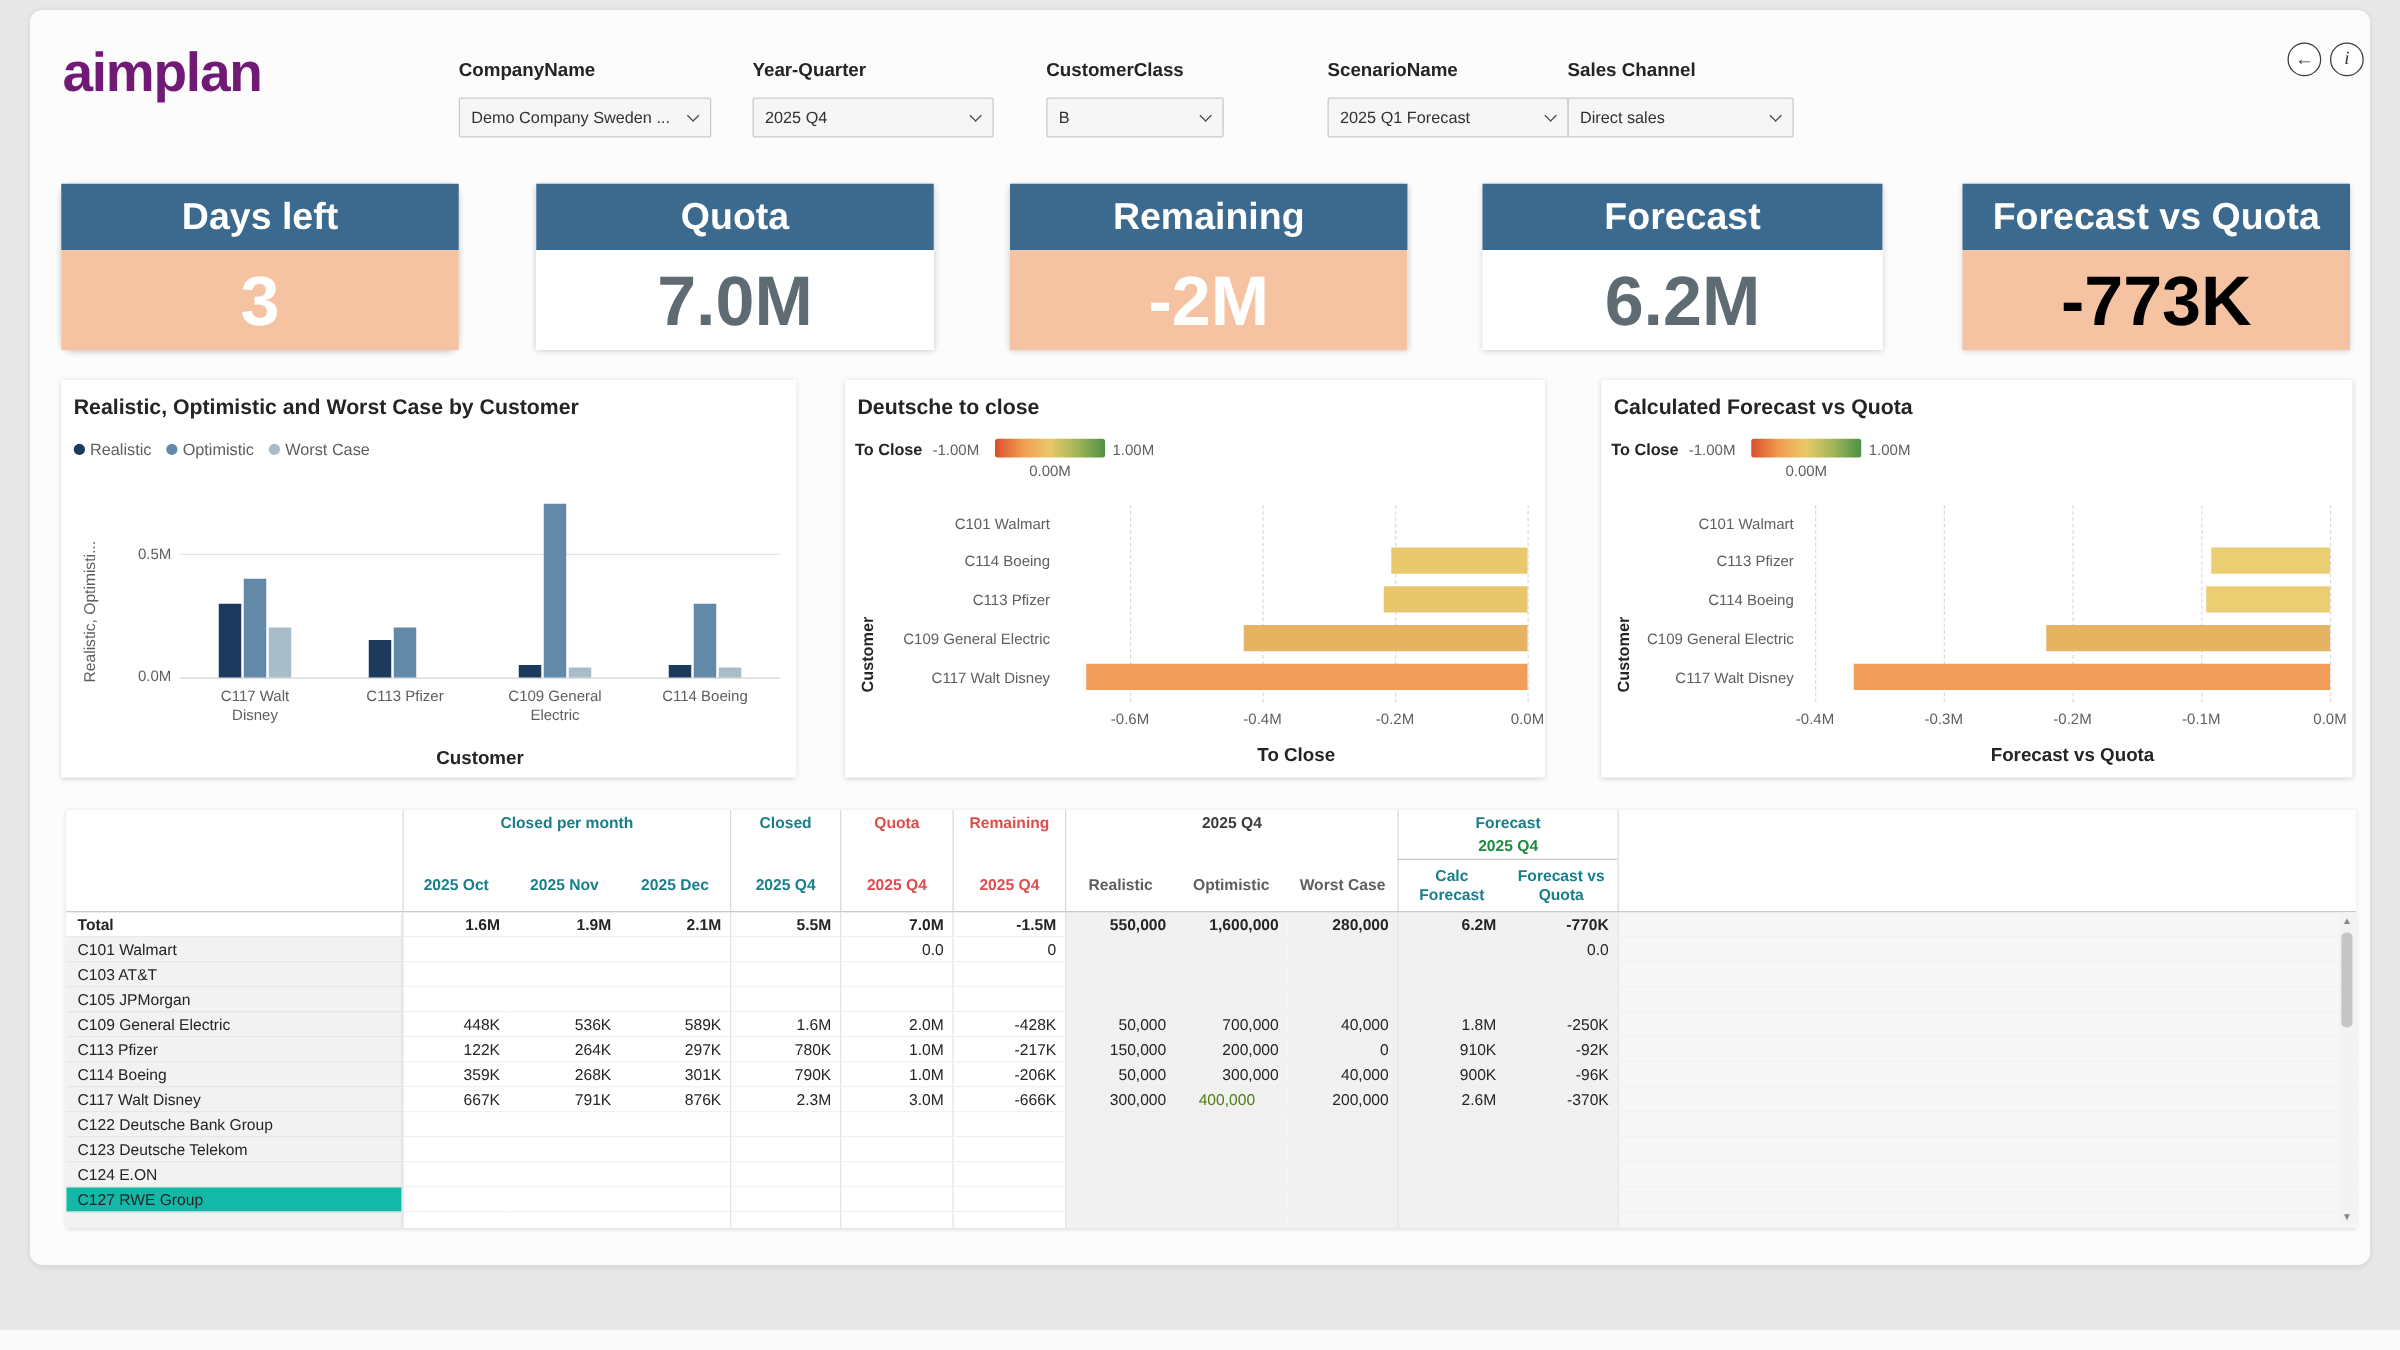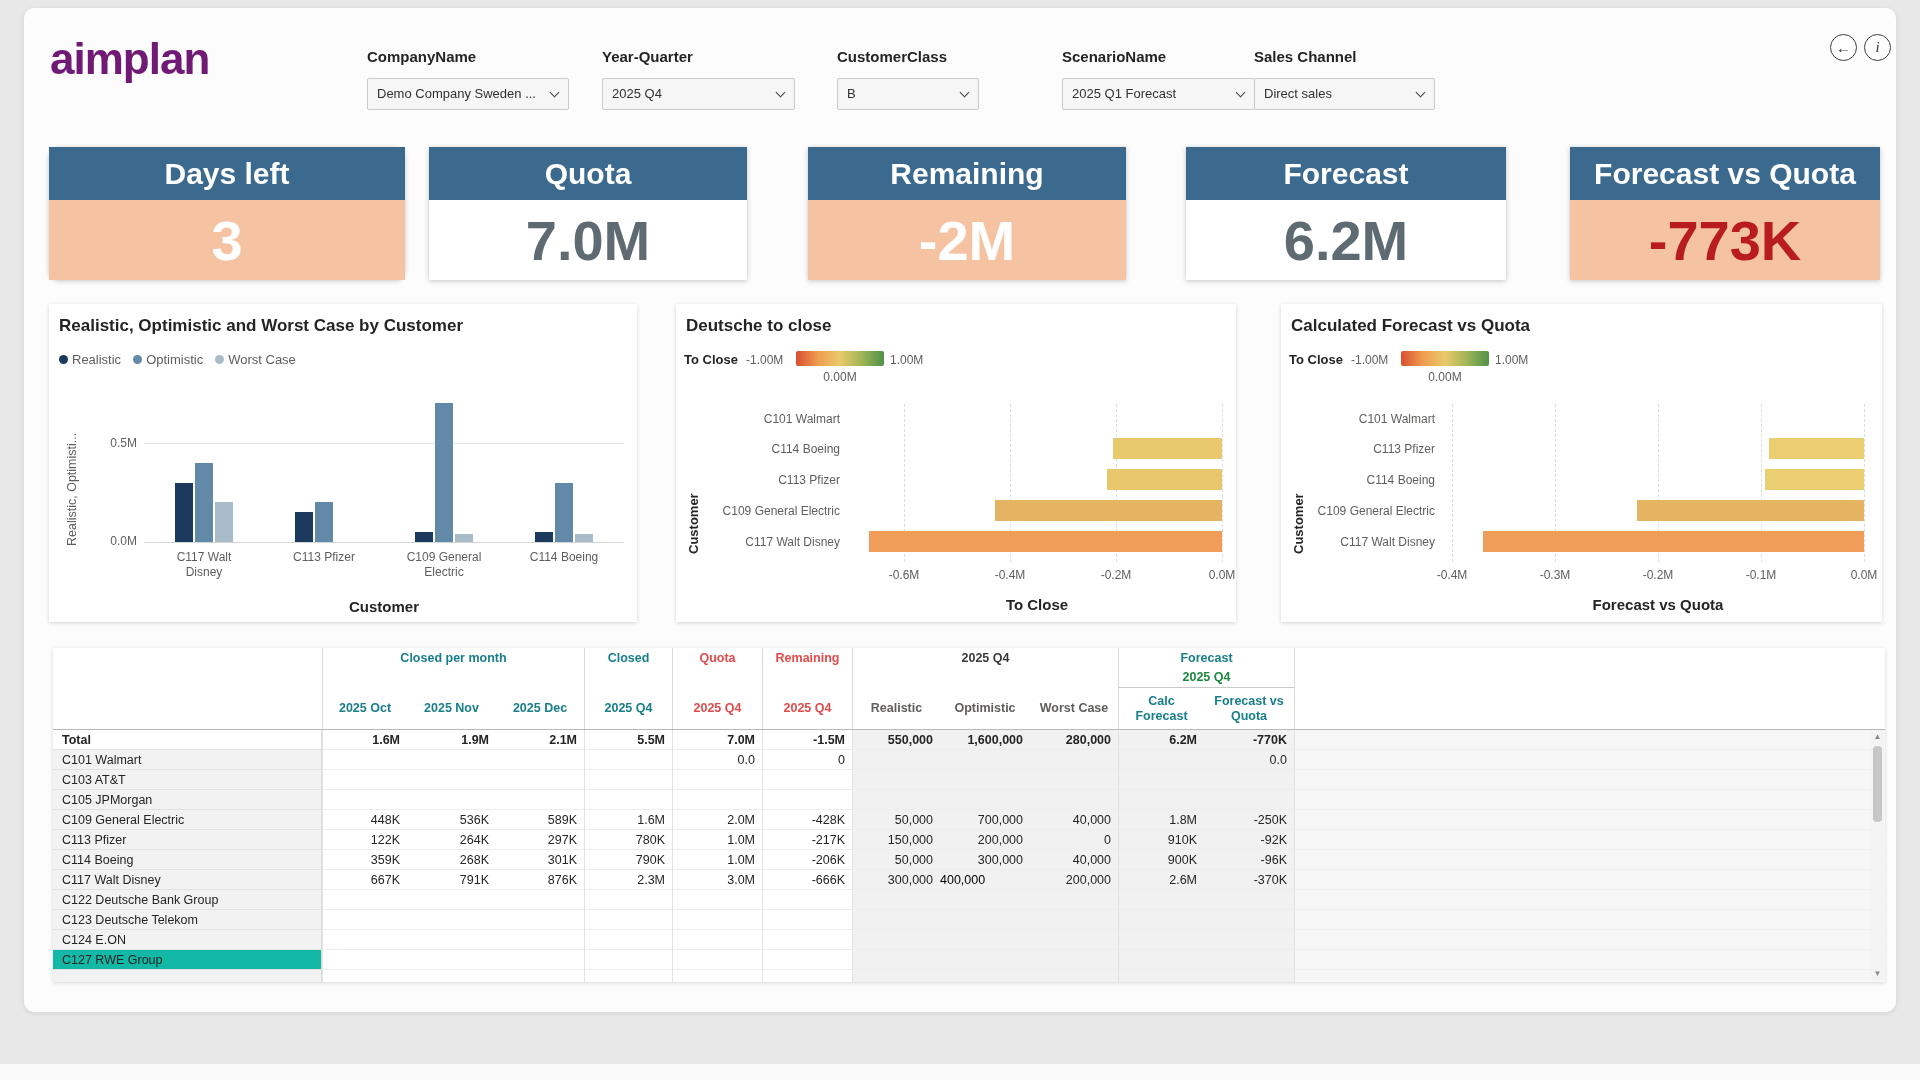--- a/index.html
+++ b/index.html
@@ -37,39 +37,39 @@
       <div style="position: absolute; left: 0px; top: 30px; width: 142px; height: 32px; background: rgb(246, 246, 246); border: 1px solid rgb(201, 201, 201); border-radius: 2px; font-size: 13px; color: rgb(50, 49, 48); line-height: 30px; padding: 0px 24px 0px 9px; overflow: hidden; white-space: nowrap; text-overflow: ellipsis; cursor: pointer;">B<div style="position: absolute; right: 10px; top: 10px; width: 7px; height: 7px; border-right: 1.5px solid rgb(68, 68, 68); border-bottom: 1.5px solid rgb(68, 68, 68); transform: rotate(45deg);"></div></div>
     </div>
     <div style="position: absolute; left: 999px; top: 40px; width: 193px; height: 64px; margin-left: 39px;">
       <div style="font-size: 15px; font-weight: 700; color: rgb(37, 36, 35);">ScenarioName</div>
       <div style="position: absolute; left: 0px; top: 30px; width: 193px; height: 32px; background: rgb(246, 246, 246); border: 1px solid rgb(201, 201, 201); border-radius: 2px; font-size: 13px; color: rgb(50, 49, 48); line-height: 30px; padding: 0px 24px 0px 9px; overflow: hidden; white-space: nowrap; text-overflow: ellipsis; cursor: pointer;">2025 Q1 Forecast<div style="position: absolute; right: 10px; top: 10px; width: 7px; height: 7px; border-right: 1.5px solid rgb(68, 68, 68); border-bottom: 1.5px solid rgb(68, 68, 68); transform: rotate(45deg);"></div></div>
     </div>
     <div style="position: absolute; left: 1230px; top: 40px; width: 181px; height: 64px;">
       <div style="font-size: 15px; font-weight: 700; color: rgb(37, 36, 35);">Sales Channel</div>
       <div style="position: absolute; left: 0px; top: 30px; width: 181px; height: 32px; background: rgb(246, 246, 246); border: 1px solid rgb(201, 201, 201); border-radius: 2px; font-size: 13px; color: rgb(50, 49, 48); line-height: 30px; padding: 0px 24px 0px 9px; overflow: hidden; white-space: nowrap; text-overflow: ellipsis; cursor: pointer;">Direct sales<div style="position: absolute; right: 10px; top: 10px; width: 7px; height: 7px; border-right: 1.5px solid rgb(68, 68, 68); border-bottom: 1.5px solid rgb(68, 68, 68); transform: rotate(45deg);"></div></div>
     </div>
-    <div style="position: absolute; left: 25px; top: 139px; width: 356px; box-shadow: rgba(0, 0, 0, 0.22) 0px 1px 5px; border-radius: 10px;">
+    <div style="position: absolute; left: 25px; top: 139px; width: 318px; box-shadow: rgba(0, 0, 0, 0.22) 0px 1px 5px; border-radius: 10px;">
       <div style="height: 53px; background: rgb(59, 106, 142); color: rgb(255, 255, 255); display: flex; align-items: center; justify-content: center; font-size: 30px; font-weight: 700;">Days left</div>
       <div style="height: 80px; background: rgb(245, 195, 161); color: rgb(255, 255, 255); display: flex; align-items: center; justify-content: center; font-size: 56px; font-weight: 600;">3</div>
     </div>
     <div style="position: absolute; left: 405px; top: 139px; width: 318px; box-shadow: rgba(0, 0, 0, 0.22) 0px 1px 5px;">
       <div style="height: 53px; background: rgb(59, 106, 142); color: rgb(255, 255, 255); display: flex; align-items: center; justify-content: center; font-size: 30px; font-weight: 700;">Quota</div>
       <div style="height: 80px; background: rgb(255, 255, 255); color: rgb(95, 107, 115); display: flex; align-items: center; justify-content: center; font-size: 56px; font-weight: 600;">7.0M</div>
     </div>
     <div style="position: absolute; left: 784px; top: 139px; width: 318px; box-shadow: rgba(0, 0, 0, 0.22) 0px 1px 5px;">
       <div style="height: 53px; background: rgb(59, 106, 142); color: rgb(255, 255, 255); display: flex; align-items: center; justify-content: center; font-size: 30px; font-weight: 700;">Remaining</div>
       <div style="height: 80px; background: rgb(245, 195, 161); color: rgb(255, 255, 255); display: flex; align-items: center; justify-content: center; font-size: 56px; font-weight: 600;">-2M</div>
     </div>
     <div style="position: absolute; left: 1162px; top: 139px; width: 320px; box-shadow: rgba(0, 0, 0, 0.22) 0px 1px 5px;">
       <div style="height: 53px; background: rgb(59, 106, 142); color: rgb(255, 255, 255); display: flex; align-items: center; justify-content: center; font-size: 30px; font-weight: 700;">Forecast</div>
       <div style="height: 80px; background: rgb(255, 255, 255); color: rgb(95, 107, 115); display: flex; align-items: center; justify-content: center; font-size: 56px; font-weight: 600;">6.2M</div>
     </div>
     <div style="position: absolute; left: 1546px; top: 139px; width: 310px; box-shadow: rgba(0, 0, 0, 0.22) 0px 1px 5px;">
       <div style="height: 53px; background: rgb(59, 106, 142); color: rgb(255, 255, 255); display: flex; align-items: center; justify-content: center; font-size: 30px; font-weight: 700;">Forecast vs Quota</div>
-      <div style="height: 80px; background: rgb(245, 195, 161); color: #b91c1c; display: flex; align-items: center; justify-content: center; font-size: 56px; font-weight: 600;">-773K</div>
+      <div style="height: 80px; background: rgb(245, 195, 161); color: #000000; display: flex; align-items: center; justify-content: center; font-size: 56px; font-weight: 600;">-773K</div>
     </div>
     <div style="position: absolute; left: 25px; top: 296px; width: 588px; height: 318px; background: rgb(255, 255, 255); box-shadow: rgba(0, 0, 0, 0.16) 0px 1px 4px;">
       <div style="position: absolute; left: 10px; top: 12px; font-size: 17px; font-weight: 600; color: rgb(37, 36, 35);">Realistic, Optimistic and Worst Case by Customer</div>
       <div style="position: absolute; left: 10px; top: 48px; display: flex; gap: 12px; align-items: center;">
         <div style="display: flex; align-items: center; gap: 4px; cursor: pointer;">
           <div style="width: 9px; height: 9px; border-radius: 50%; background: rgb(28, 58, 94);"></div>
           <div style="font-size: 13px; color: rgb(96, 94, 92);">Realistic</div>
         </div>
         <div style="display: flex; align-items: center; gap: 4px; cursor: pointer;">
           <div style="width: 9px; height: 9px; border-radius: 50%; background: rgb(99, 137, 168);"></div>
@@ -305,21 +305,21 @@
       </div>
       <div style="display: flex; height: 20px;">
         <div style="width: 269px; flex: 0 0 auto; padding-left: 9px; line-height: 20px; font-size: 12.5px; font-weight: 400; color: rgb(37, 36, 35); background: rgb(242, 242, 242); border-bottom: 1px solid rgb(226, 226, 226); border-right: 1px solid rgb(220, 220, 220); overflow: hidden; white-space: nowrap; cursor: pointer;">C117 Walt Disney</div>
         <div style="width: 85px; flex: 0 0 auto; text-align: right; padding-right: 7px; line-height: 20px; font-size: 12.5px; font-weight: 400; color: rgb(37, 36, 35); background: rgb(255, 255, 255); border-bottom: 1px solid rgb(237, 237, 237); overflow: hidden; white-space: nowrap; border-left: 1px solid rgb(227, 227, 227);">667K</div>
         <div style="width: 89px; flex: 0 0 auto; text-align: right; padding-right: 7px; line-height: 20px; font-size: 12.5px; font-weight: 400; color: rgb(37, 36, 35); background: rgb(255, 255, 255); border-bottom: 1px solid rgb(237, 237, 237); overflow: hidden; white-space: nowrap;">791K</div>
         <div style="width: 88px; flex: 0 0 auto; text-align: right; padding-right: 7px; line-height: 20px; font-size: 12.5px; font-weight: 400; color: rgb(37, 36, 35); background: rgb(255, 255, 255); border-bottom: 1px solid rgb(237, 237, 237); overflow: hidden; white-space: nowrap;">876K</div>
         <div style="width: 88px; flex: 0 0 auto; text-align: right; padding-right: 7px; line-height: 20px; font-size: 12.5px; font-weight: 400; color: rgb(37, 36, 35); background: rgb(255, 255, 255); border-bottom: 1px solid rgb(237, 237, 237); overflow: hidden; white-space: nowrap; border-left: 1px solid rgb(227, 227, 227);">2.3M</div>
         <div style="width: 90px; flex: 0 0 auto; text-align: right; padding-right: 7px; line-height: 20px; font-size: 12.5px; font-weight: 400; color: rgb(37, 36, 35); background: rgb(255, 255, 255); border-bottom: 1px solid rgb(237, 237, 237); overflow: hidden; white-space: nowrap; border-left: 1px solid rgb(227, 227, 227);">3.0M</div>
         <div style="width: 90px; flex: 0 0 auto; text-align: right; padding-right: 7px; line-height: 20px; font-size: 12.5px; font-weight: 400; color: rgb(37, 36, 35); background: rgb(255, 255, 255); border-bottom: 1px solid rgb(237, 237, 237); overflow: hidden; white-space: nowrap; border-left: 1px solid rgb(227, 227, 227);">-666K</div>
         <div style="width: 88px; flex: 0 0 auto; text-align: right; padding-right: 7px; line-height: 20px; font-size: 12.5px; font-weight: 400; color: rgb(37, 36, 35); background: rgb(241, 241, 241); border-bottom: 1px solid rgb(237, 237, 237); overflow: hidden; white-space: nowrap; border-left: 1px solid rgb(227, 227, 227);">300,000</div>
-        <div style="width: 90px; flex: 0 0 auto; text-align: left; padding-right: 7px; line-height: 20px; font-size: 12.5px; font-weight: 400; color: #000000; background: rgb(241, 241, 241); border-bottom: 1px solid rgb(237, 237, 237); overflow: hidden; white-space: nowrap;">400,000</div>
+        <div style="width: 90px; flex: 0 0 auto; text-align: center; padding-right: 7px; line-height: 20px; font-size: 12.5px; font-weight: 400; color: #4d7c0f; background: rgb(241, 241, 241); border-bottom: 1px solid rgb(237, 237, 237); overflow: hidden; white-space: nowrap;">400,000</div>
         <div style="width: 88px; flex: 0 0 auto; text-align: right; padding-right: 7px; line-height: 20px; font-size: 12.5px; font-weight: 400; color: rgb(37, 36, 35); background: rgb(241, 241, 241); border-bottom: 1px solid rgb(237, 237, 237); overflow: hidden; white-space: nowrap;">200,000</div>
         <div style="width: 86px; flex: 0 0 auto; text-align: right; padding-right: 7px; line-height: 20px; font-size: 12.5px; font-weight: 400; color: rgb(37, 36, 35); background: rgb(241, 241, 241); border-bottom: 1px solid rgb(237, 237, 237); overflow: hidden; white-space: nowrap; border-left: 1px solid rgb(227, 227, 227);">2.6M</div>
         <div style="width: 90px; flex: 0 0 auto; text-align: right; padding-right: 7px; line-height: 20px; font-size: 12.5px; font-weight: 400; color: rgb(37, 36, 35); background: rgb(241, 241, 241); border-bottom: 1px solid rgb(237, 237, 237); overflow: hidden; white-space: nowrap;">-370K</div>
         <div style="flex: 1 1 0%; background: rgb(246, 246, 246); border-left: 1px solid rgb(227, 227, 227); border-bottom: 1px solid rgb(239, 239, 239);"></div>
       </div>
       <div style="display: flex; height: 20px;">
         <div style="width: 269px; flex: 0 0 auto; padding-left: 9px; line-height: 20px; font-size: 12.5px; font-weight: 400; color: rgb(37, 36, 35); background: rgb(242, 242, 242); border-bottom: 1px solid rgb(226, 226, 226); border-right: 1px solid rgb(220, 220, 220); overflow: hidden; white-space: nowrap; cursor: pointer;">C122 Deutsche Bank Group</div>
         <div style="width: 85px; flex: 0 0 auto; text-align: right; padding-right: 7px; line-height: 20px; font-size: 12.5px; font-weight: 400; color: rgb(37, 36, 35); background: rgb(255, 255, 255); border-bottom: 1px solid rgb(237, 237, 237); overflow: hidden; white-space: nowrap; border-left: 1px solid rgb(227, 227, 227);"></div>
         <div style="width: 89px; flex: 0 0 auto; text-align: right; padding-right: 7px; line-height: 20px; font-size: 12.5px; font-weight: 400; color: rgb(37, 36, 35); background: rgb(255, 255, 255); border-bottom: 1px solid rgb(237, 237, 237); overflow: hidden; white-space: nowrap;"></div>
         <div style="width: 88px; flex: 0 0 auto; text-align: right; padding-right: 7px; line-height: 20px; font-size: 12.5px; font-weight: 400; color: rgb(37, 36, 35); background: rgb(255, 255, 255); border-bottom: 1px solid rgb(237, 237, 237); overflow: hidden; white-space: nowrap;"></div>

